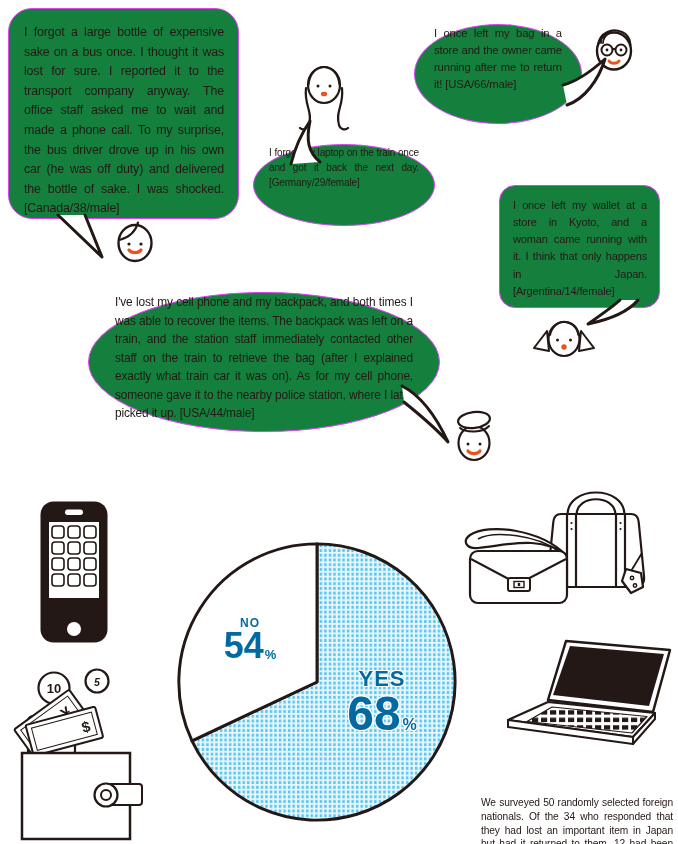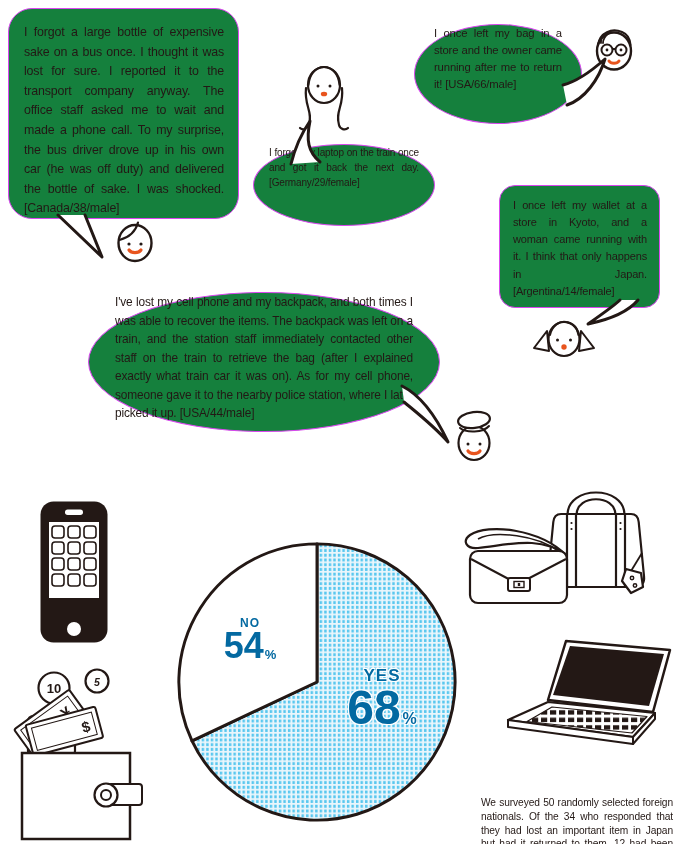--- a/index.html
+++ b/index.html
@@ -32,21 +32,21 @@
     position:absolute;z-index:4;text-align:center;color:#0369a1;font-weight:bold;
     text-shadow:-1px -1px 0 #fff,1px -1px 0 #fff,-1px 1px 0 #fff,1px 1px 0 #fff,0 0 2px #fff;
   }
   .pie-label .cat{display:block;letter-spacing:1px;}
   .pie-label .valrow{display:flex;align-items:flex-end;justify-content:center;line-height:0.9;}
   .lbl-no{left:205px;top:616px;width:90px;}
   .lbl-no .cat{font-size:12px;}
   .lbl-no .val{font-size:36px;}
   .lbl-no .pct{font-size:13px;margin-bottom:2px;margin-left:1px;}
   .lbl-yes{left:330px;top:666px;width:104px;}
-  .lbl-yes .cat{font-size:17px;}
+  .lbl-yes .cat{font-size:22px;}
   .lbl-yes .val{font-size:48px;}
   .lbl-yes .pct{font-size:16px;margin-bottom:3px;margin-left:2px;}
   .survey-note{
     position:absolute;left:481px;top:786px;width:192px;
     font-size:10.2px;line-height:1.34;text-align:justify;letter-spacing:-0.1px;color:#231815;
   }
 </style>
 </head>
 <body>
 

